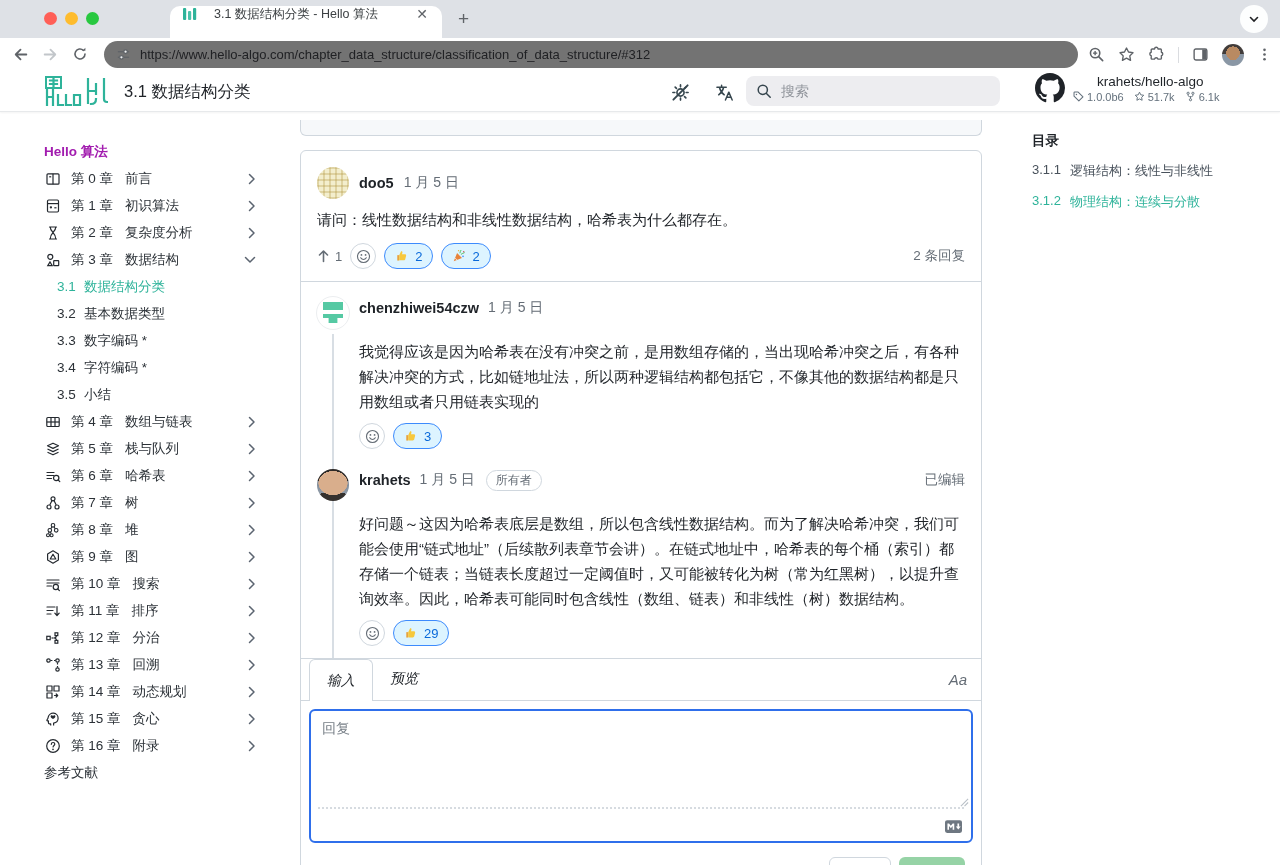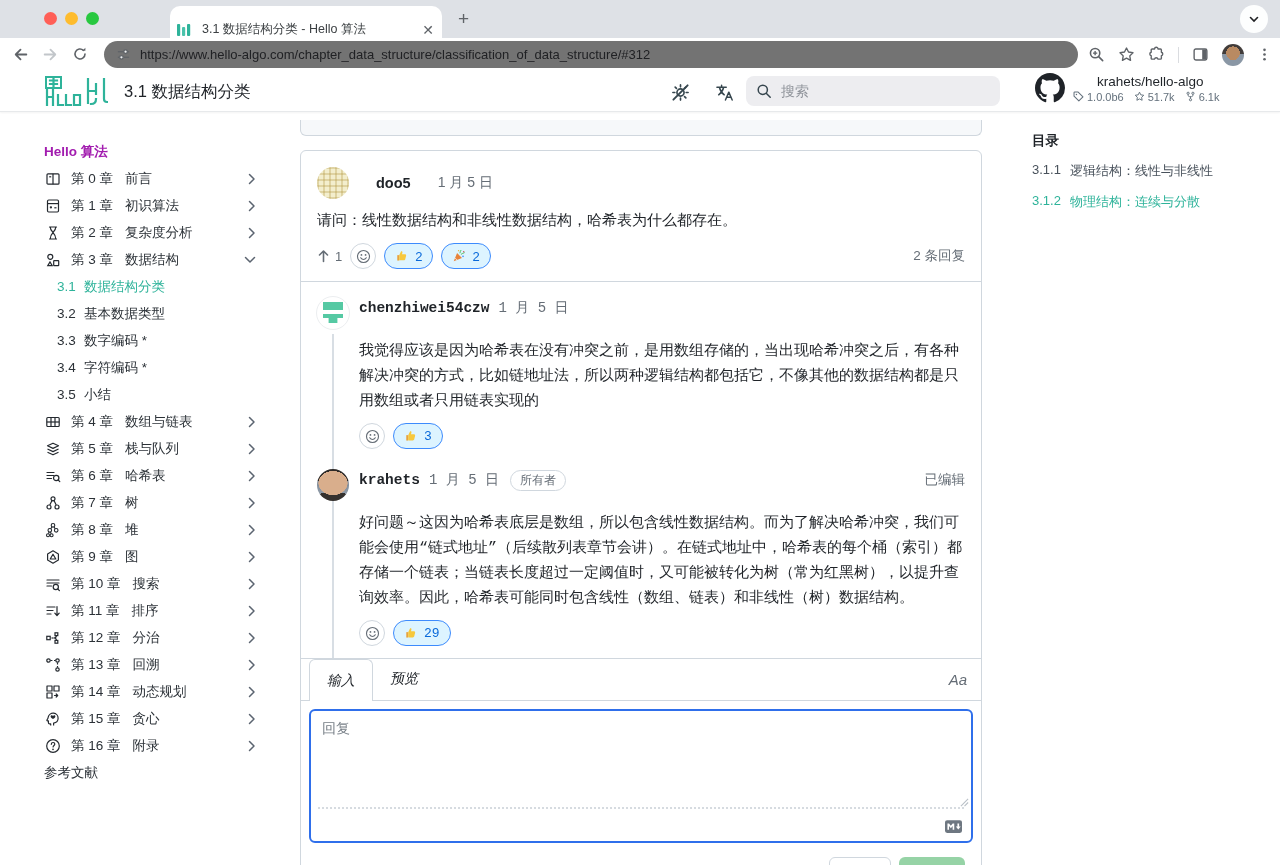--- a/index.html
+++ b/index.html
@@ -5,21 +5,21 @@
   * { margin:0; padding:0; box-sizing:border-box; }
   html,body { width:1280px; height:865px; overflow:hidden; }
   body { font-family:"Liberation Sans","DejaVu Sans",sans-serif; background:#fff; position:relative; color:#1f2328; }
   svg { display:block; }
 
   
   .tabstrip { position:absolute; left:0; top:0; width:1280px; height:38px; background:#dee1e6; }
   .traffic { position:absolute; left:44px; top:12px; display:flex; gap:8px; }
   .traffic span { width:13px; height:13px; border-radius:50%; }
   .light-red { background:#ff5f57; } .light-yellow { background:#febc2e; } .light-green { background:#28c840; }
-  .tab { position:absolute; left:170px; top:6px; width:272px; height:32px; background:#fff; border-radius:10px 10px 0 0; display:flex; align-items:flex-end; padding:0 6px; gap:10px; }
+  .tab { position:absolute; left:170px; top:6px; width:272px; height:32px; background:#fff; border-radius:10px 10px 0 0; display:flex; align-items:flex-start; padding:0 12px; gap:16px; }
   .tab-title { font-size:12.5px; color:#3c4043; white-space:nowrap; overflow:hidden; text-overflow:ellipsis; flex:1; }
   .tab-close { color:#5f6368; font-size:14px; cursor:default; padding:0 2px; }
   .newtab { position:absolute; left:458px; top:8px; font-size:19px; color:#5f6368; }
   .tabsearch { position:absolute; right:12px; top:5px; width:28px; height:28px; border-radius:50%; background:#fdfefe; display:flex; align-items:center; justify-content:center; }
 
   .toolbar { position:absolute; left:0; top:38px; width:1280px; height:32px; background:#fff; display:flex; align-items:center; }
   .nav-btn { width:20px; height:20px; margin-left:10px; display:flex; align-items:center; justify-content:center; }
   .omnibox { position:absolute; left:104px; top:3px; width:974px; height:27px; background:#737373; border-radius:14px; display:flex; align-items:center; padding:0 12px; gap:9px; }
   .url-text { font-size:13px; color:#202124; }
   .chrome-right { position:absolute; right:8px; top:3px; height:27px; display:flex; align-items:center; gap:13px; }
@@ -74,34 +74,34 @@
   .av-chen::before { content:""; position:absolute; left:6px; top:5px; width:20px; height:8px; background:#55c9a3; }
   .av-chen::after { content:""; position:absolute; left:6px; top:17px; width:20px; height:9px; background:#55c9a3;
      clip-path:polygon(0 0,100% 0,100% 45%,72% 45%,72% 100%,28% 100%,28% 45%,0 45%); }
   .av-krahets { background:
      radial-gradient(ellipse 46% 38% at 50% 44%, #d9ae8c 0 98%, transparent 100%),
      radial-gradient(ellipse 60% 26% at 50% 22%, #2e2a28 0 98%, transparent 100%),
      radial-gradient(ellipse 62% 30% at 50% 100%, #35312e 0 98%, transparent 100%),
      linear-gradient(#6d7988, #9aa5b1); }
 
   .c-main { padding:16px 16px 12px; }
-  .c-head { display:flex; align-items:center; gap:27px; }
+  .c-head { display:flex; align-items:center; gap:10px; }
   .c-author { font-weight:700; font-size:14.5px; }
   .c-date { font-size:14px; color:#656d76; }
   .owner-badge { font-size:12px; color:#656d76; border:1px solid #d0d7de; border-radius:2em; padding:1px 9px; margin-left:2px; }
   .edited { margin-left:auto; font-size:13.5px; color:#656d76; }
   .c-body { font-size:15px; line-height:24px; color:#1f2328; margin-top:9px; }
   .react-row { display:flex; align-items:center; gap:8px; margin-top:11px; }
   .upvote { display:flex; align-items:center; gap:5px; color:#656d76; font-size:13px; }
   .smiley-btn { width:26px; height:26px; border-radius:50%; border:1px solid #d0d7de; background:#fff; display:flex; align-items:center; justify-content:center; }
   .pill { display:inline-flex; align-items:center; gap:6px; height:26px; padding:0 10px; border-radius:13px; border:1px solid #3d8bfd; background:#ddf4ff; }
   .pill .cnt { font-size:13px; color:#0969da; }
   .replies-label { margin-left:auto; font-size:13.5px; color:#656d76; }
 
-  .c-replies { border-top:1px solid #d0d7de; padding:15px 16px 12px; position:relative;font-family:Liberation Mono, monospace; }
+  .c-replies { border-top:1px solid #d0d7de; padding:15px 16px 12px; position:relative; }
   .timeline { position:absolute; left:31px; top:52px; bottom:0; width:2px; background:#d8dee4; }
   .reply { display:flex; gap:10px; position:relative; }
   .reply + .reply { margin-top:20px; }
   .r-content { flex:1; min-width:0; }
   .r-head { display:flex; align-items:center; gap:9px; height:22px; }
   .r-author { font-weight:700; font-size:14.5px; }
   .r-body { font-size:15px; line-height:25px; margin-top:20px; }
   .r-react { display:flex; align-items:center; gap:8px; margin-top:9px; }
 
   

